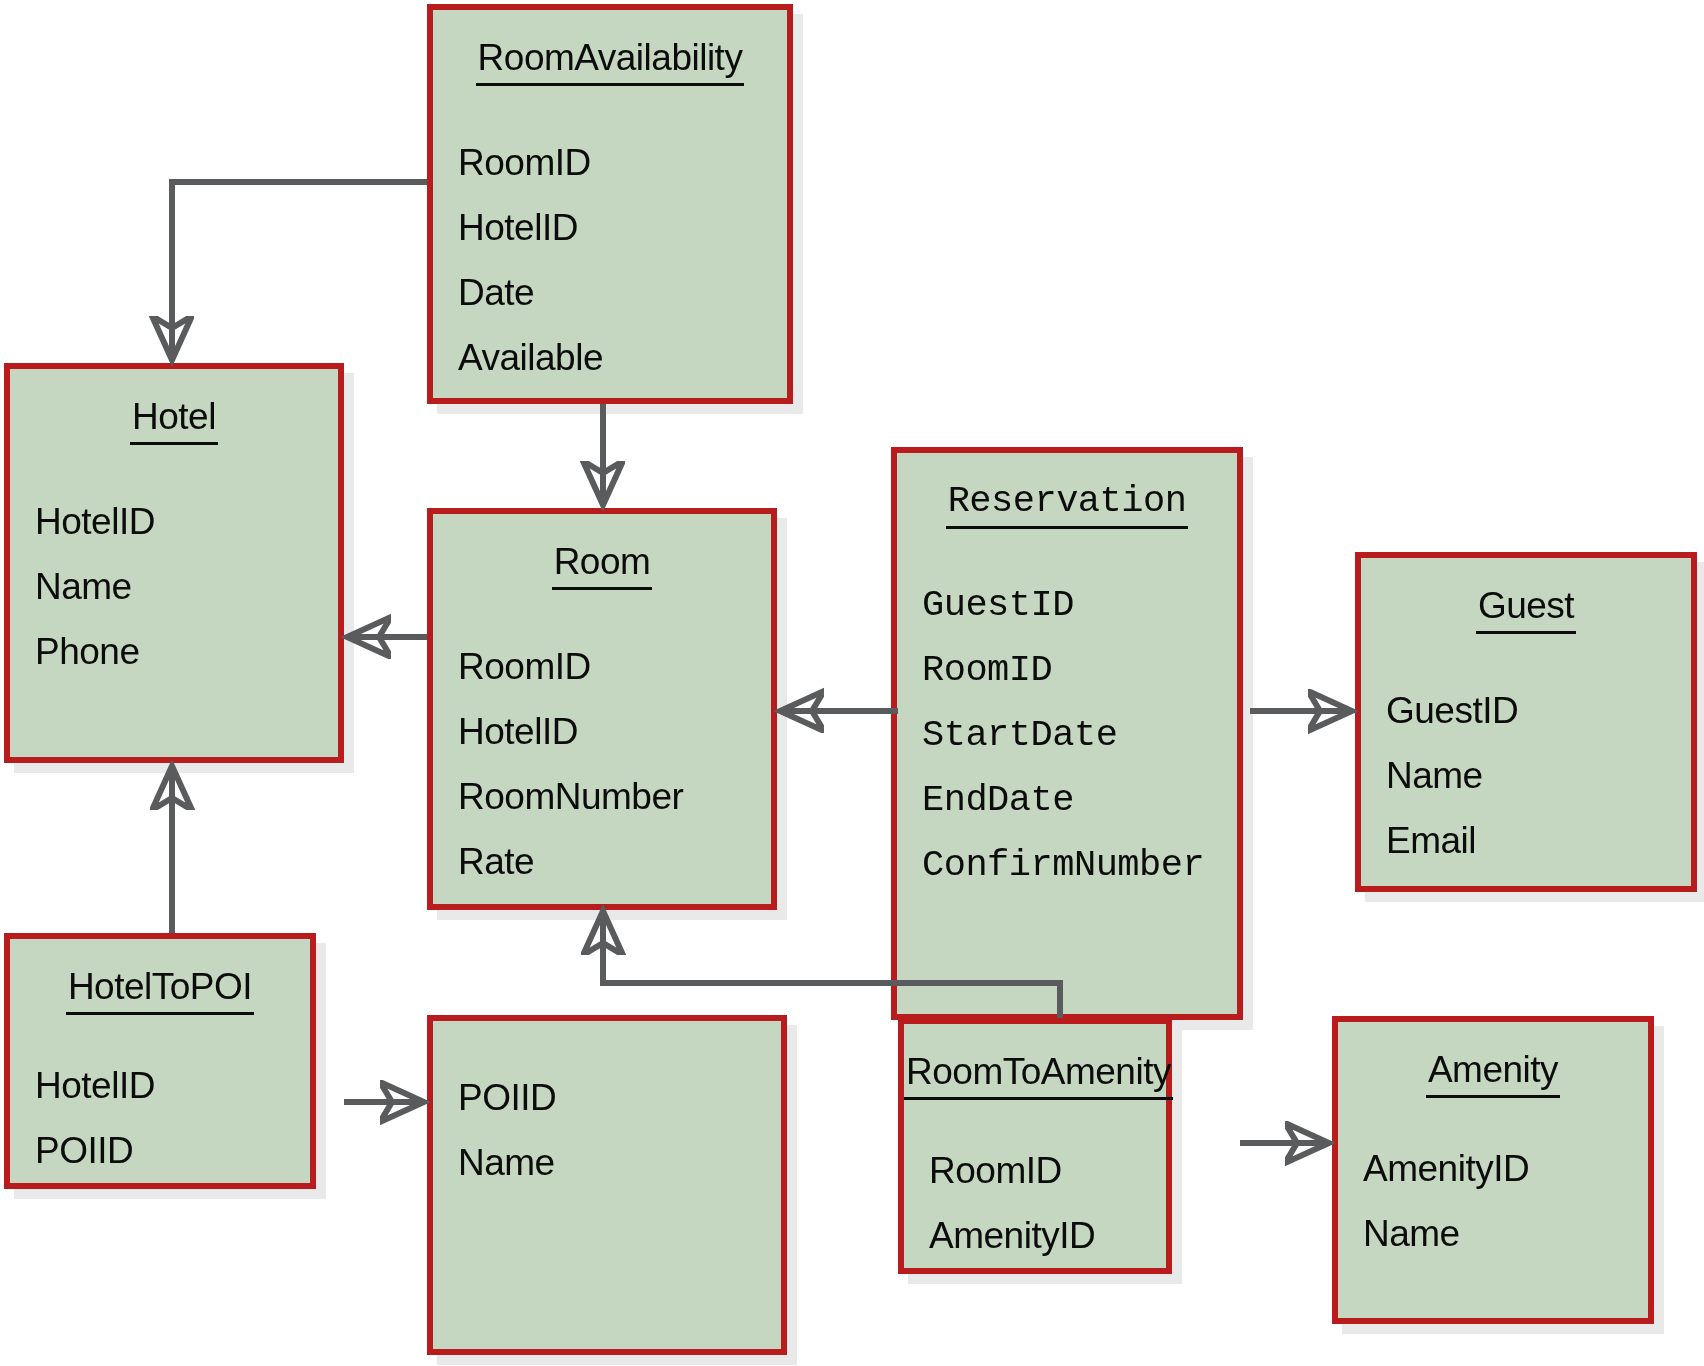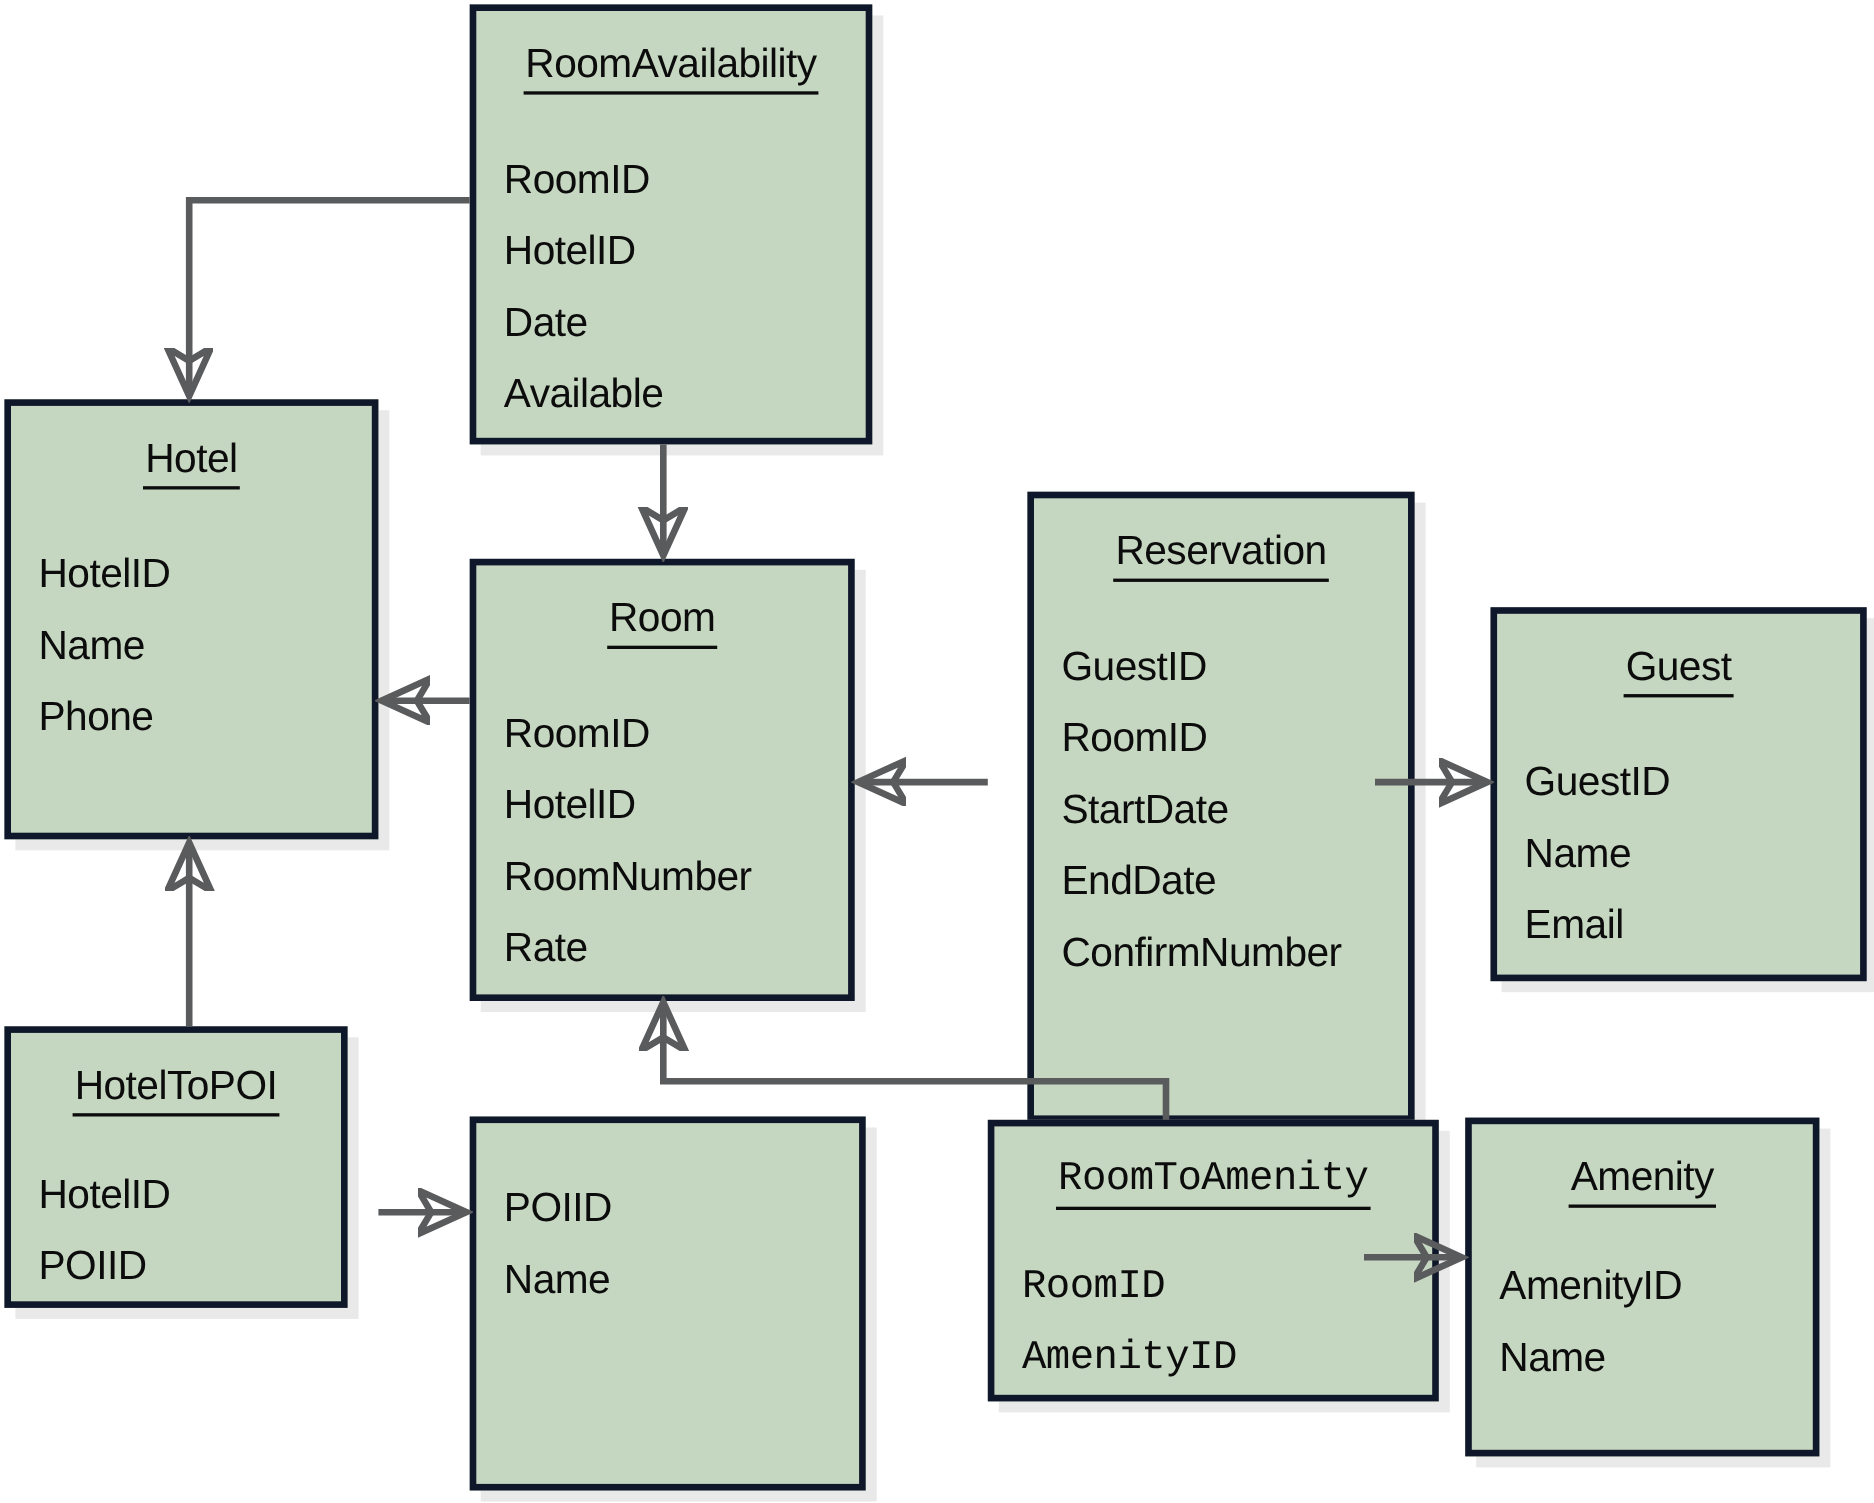--- a/index.html
+++ b/index.html
@@ -13,21 +13,21 @@
     height: 1366px;
     background: #ffffff;
     font-family: "Liberation Sans", "DejaVu Sans", sans-serif;
     color: #0c0c0c;
     overflow: hidden;
   }
   .entity {
     position: absolute;
     box-sizing: border-box;
     background: #c5d7c0;
-    border: 6px solid #0f172a;
+    border: 6px solid #b91c1c;
     box-shadow: 10px 10px 0 0 #e9e9e9;
   }
   .entity-title {
     text-align: center;
     font-size: 37px;
     font-weight: 400;
     letter-spacing: -0.5px;
     margin-top: 26px;
     line-height: 44px;
     white-space: nowrap;
@@ -90,21 +90,21 @@
   <div class="entity" style="left:427px; top:508px; width:350px; height:402px;">
     <div class="entity-title"><span class="u">Room</span></div>
     <div class="entity-fields">
       <div class="entity-field">RoomID</div>
       <div class="entity-field">HotelID</div>
       <div class="entity-field">RoomNumber</div>
       <div class="entity-field">Rate</div>
     </div>
   </div>
 
-  <div class="entity" style="left:934px; top:447px; width:352px; height:573px;">
+  <div class="entity" style="left:891px; top:447px; width:352px; height:573px;font-family:Liberation Mono, monospace;">
     <div class="entity-title"><span class="u">Reservation</span></div>
     <div class="entity-fields">
       <div class="entity-field">GuestID</div>
       <div class="entity-field">RoomID</div>
       <div class="entity-field">StartDate</div>
       <div class="entity-field">EndDate</div>
       <div class="entity-field">ConfirmNumber</div>
     </div>
   </div>
 
@@ -125,21 +125,21 @@
     </div>
   </div>
 
   <div class="entity" style="left:427px; top:1015px; width:360px; height:340px;">
     <div class="entity-fields">
       <div class="entity-field">POIID</div>
       <div class="entity-field">Name</div>
     </div>
   </div>
 
-  <div class="entity compact" style="left:898px; top:1018px; width:410px; height:256px;font-family:Liberation Mono, monospace;">
+  <div class="entity compact" style="left:898px; top:1018px; width:274px; height:256px;">
     <div class="entity-title"><span class="u">RoomToAmenity</span></div>
     <div class="entity-fields">
       <div class="entity-field">RoomID</div>
       <div class="entity-field">AmenityID</div>
     </div>
   </div>
 
   <div class="entity compact" style="left:1332px; top:1016px; width:322px; height:308px;">
     <div class="entity-title"><span class="u">Amenity</span></div>
     <div class="entity-fields">

